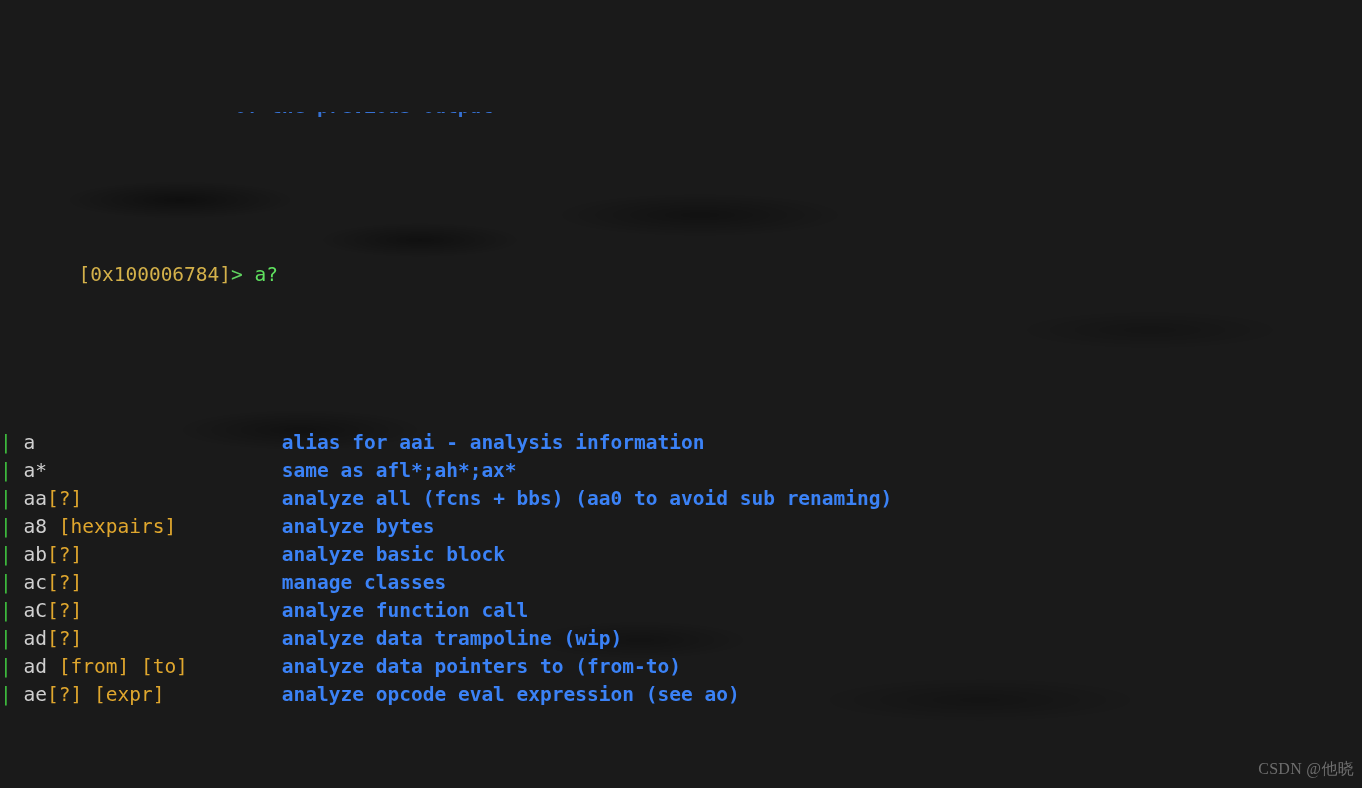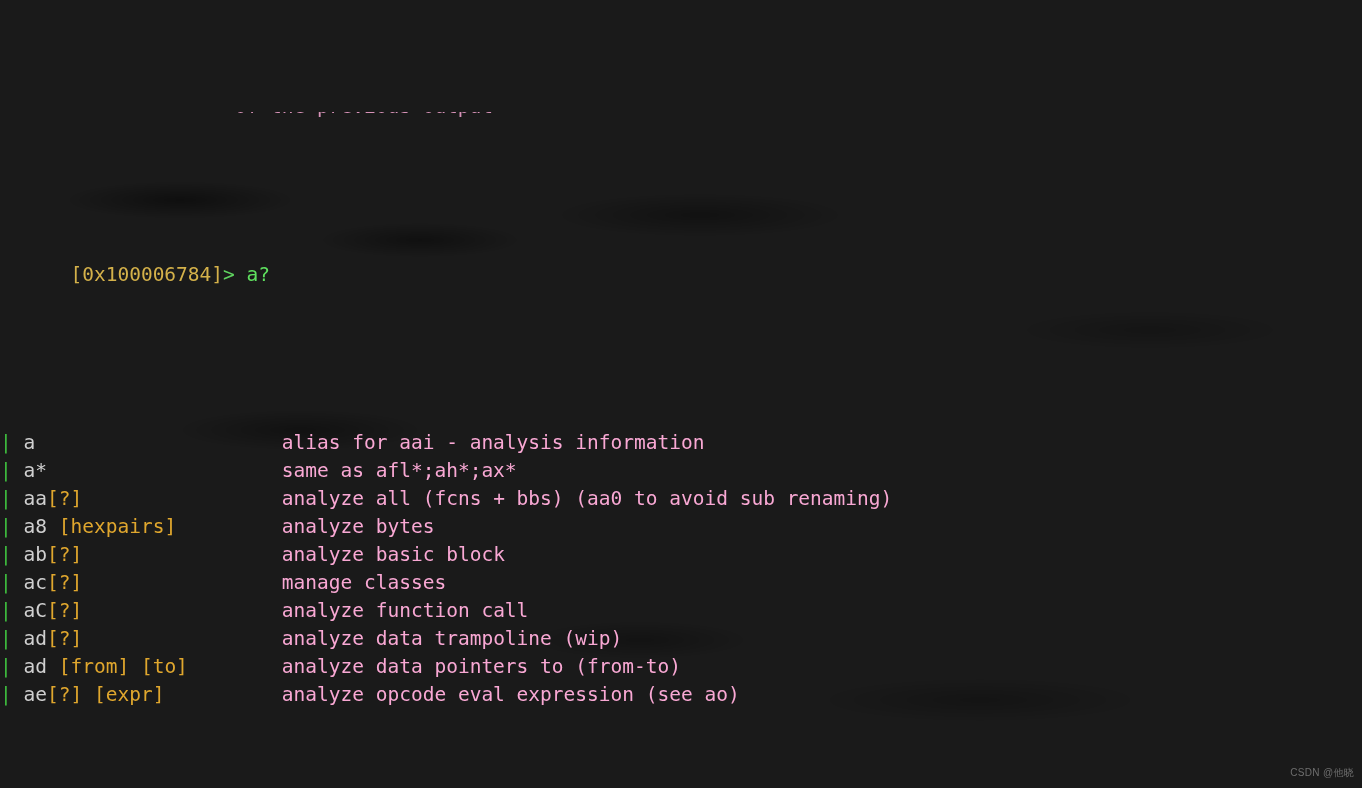--- a/index.html
+++ b/index.html
@@ -63,40 +63,40 @@
     position: relative;
   }
   .ghost-line .inner {
     position: absolute;
     left: 0;
     top: -19px;
     white-space: pre;
     opacity: 0.85;
   }
 
-  .prompt-line { padding-left: 0; }
+  .prompt-line { padding-left: 8px; }
 
   
   .c-addr    { color: #d4b14a; }   
   .c-gt      { color: #5fd35f; }   
   .c-cmd     { color: #5fe15f; }   
   .c-usage   { color: #5fd35f; }   
   .c-args    { color: #d9a441; }   
   .c-pipe    { color: #3fbf3f; }   
   .c-name    { color: #d0d0d0; }   
   .c-bracket { color: #e0a72e; }   
-  .c-desc    { color: #f9a8d4; }   
+  .c-desc    { color: #3b82f6; font-weight: bold; }   
 
   .watermark {
     position: absolute;
     right: 8px;
     bottom: 8px;
     color: #6e6e6e;
-    font-family: Liberation Sans, sans-serif;
-    font-size: 10px;
+    font-family: Liberation Serif, serif;
+    font-size: 16px;
     letter-spacing: 0.3px;
     user-select: none;
   }
 
   .pad { color: transparent; }
 </style>
 </head>
 <body>
 
 <div id="terminal">

